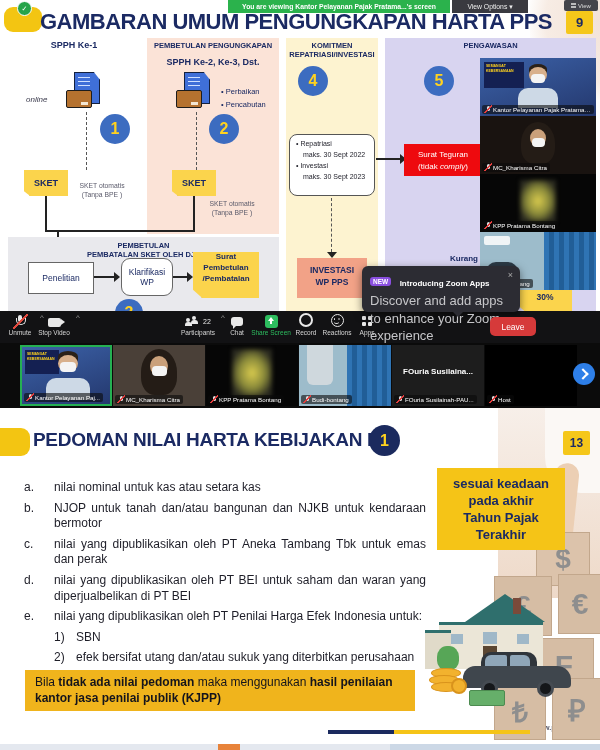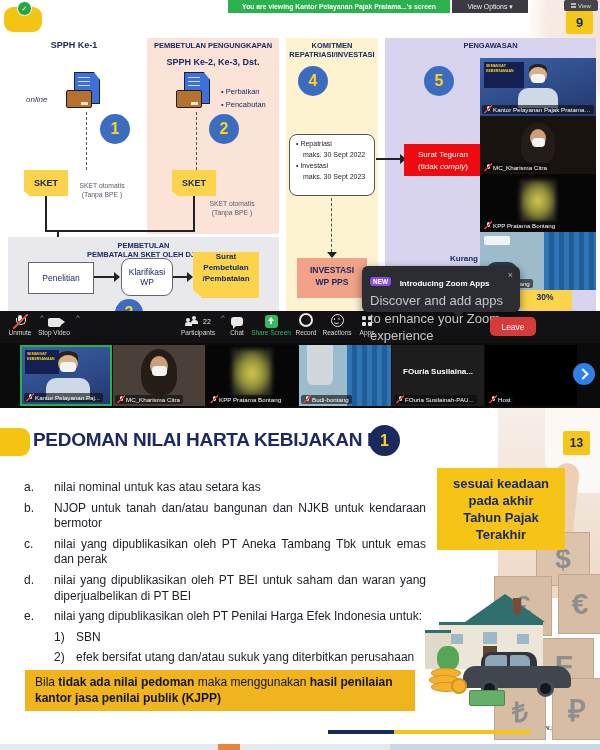--- a/index.html
+++ b/index.html
@@ -92,20 +92,21 @@
 </style>
 </head>
 <body>
 
 <div id="page">
 
   <div id="slide1">
     <div class="corner-blob"></div>
 
     <div class="ypill" style="left:4px;top:7px;width:38px;height:25px;"></div>
+    <div class="title1">GAMBARAN UMUM PENGUNGKAPAN HARTA PPS</div>
     <div class="pageno" style="left:566px;top:11px;width:27px;height:23px;font-size:13px;line-height:23px;">9</div>
 
     <div class="colbox" style="left:147px;width:132px;height:196px;background:#fbe3d7;">
       <div class="colhead">PEMBETULAN PENGUNGKAPAN</div>
     </div>
     <div class="colbox" style="left:286px;width:92px;height:274px;background:#fdf3d0;">
       <div class="colhead pre">KOMITMEN
 REPATRIASI/INVESTASI</div>
     </div>
     <div class="colbox" style="left:385px;width:211px;height:274px;background:#d8d4f0;">

